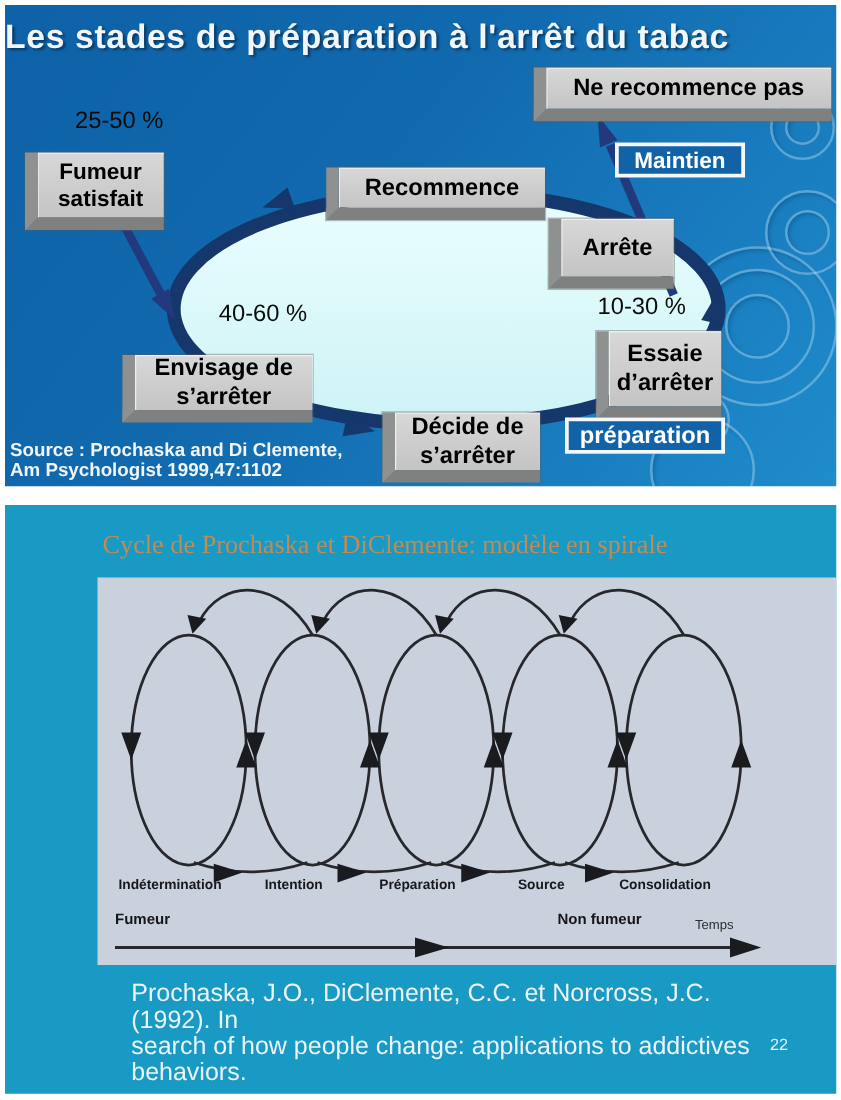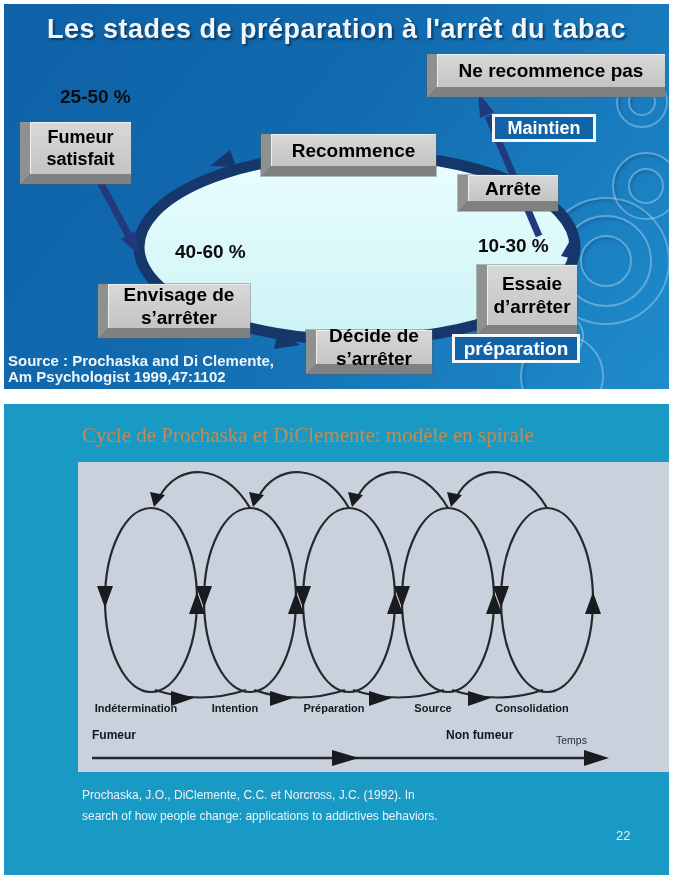--- a/index.html
+++ b/index.html
@@ -1,59 +1,59 @@
 <!DOCTYPE html>
 <html><head>
 <meta charset="utf-8">
 <style>
   html,body{margin:0;padding:0;background:#ffffff;font-family:"Liberation Sans",sans-serif;}
   .page{position:relative;width:673px;height:880px;background:#ffffff;overflow:hidden;}
 
   
   .slide1{position:absolute;left:4px;top:4px;width:665px;height:385px;
           background:linear-gradient(128deg,#0e62a7 0%,#1169ae 42%,#1f8ccb 100%);overflow:hidden;}
-  .s1-title{position:absolute;left:0;top:10px;width:100%;text-align:center;
+  .s1-title{position:absolute;left:0;top:10px;width:100%;
             font-size:27px;font-weight:bold;color:#f2f6f8;letter-spacing:.5px;
             text-shadow:2px 2px 2px rgba(0,25,50,.55);}
-  .pct{position:absolute;font-weight:bold;color:#0b0b0b;font-size:19px;}
+  .pct{position:absolute;font-weight:normal;color:#0b0b0b;font-size:19px;}
   .pct-left{left:56px;top:82px;}
   .pct-mid{left:171px;top:237px;}
   .pct-right{left:474px;top:231px;}
   .svg-abs{position:absolute;left:0;top:0;}
   .box3d{position:absolute;box-sizing:border-box;
          background:linear-gradient(180deg,#d8d8d8 0%,#c3c4c3 100%);
          border-left:10px solid #8f9190;border-bottom:10px solid #7f8180;
          box-shadow:inset 1px 1px 0 #efefef,0 0 0 1px rgba(90,90,90,.4);
          color:#000;font-weight:bold;text-align:center;white-space:pre-line;
          display:flex;align-items:center;justify-content:center;line-height:23px;font-size:19px;}
   .b-fumeur{left:16px;top:118px;width:111px;height:62px;font-size:18px;line-height:22px;}
   .b-recommence{left:257px;top:130px;width:175px;height:42px;}
   .b-nerecommence{left:423px;top:50px;width:238px;height:43px;}
-  .b-arrete{left:454px;top:171px;width:100px;height:36px;}
+  .b-arrete{left:435px;top:171px;width:100px;height:56px;}
   .b-essaie{left:473px;top:261px;width:100px;height:70px;}
-  .b-decide{left:302px;top:326px;width:126px;height:44px;}
+  .b-decide{left:302px;top:326px;width:126px;height:56px;}
   .b-envisage{left:94px;top:280px;width:152px;height:54px;}
   .boxblue{position:absolute;box-sizing:border-box;background:#1262a8;border:3px solid #f5f8fa;
            color:#ffffff;font-weight:bold;display:flex;align-items:center;justify-content:center;}
   .b-maintien{left:488px;top:110px;width:104px;height:28px;font-size:18px;}
   .b-preparation{left:448px;top:330px;width:128px;height:29px;font-size:19px;}
   .src{position:absolute;left:4px;color:#f0f5f8;font-weight:bold;font-size:15px;}
   .src1{top:348px;} .src2{top:364px;}
   .ripple{position:absolute;border-radius:50%;border:2px solid rgba(200,230,250,.38);
           box-shadow:inset 2px 2px 3px rgba(8,60,110,.28);}
 
   
   .slide2{position:absolute;left:4px;top:404px;width:665px;height:471px;background:#189ac5;overflow:hidden;}
   .s2-title{position:absolute;left:78px;top:19px;font-family:"Liberation Serif",serif;
             font-size:21px;color:#c38b52;}
   .panel{position:absolute;left:74px;top:58px;width:596px;height:310px;background:#c9d1dd;}
   .stage{position:absolute;top:240px;width:110px;text-align:center;font-size:11px;font-weight:bold;color:#16181b;}
   .tl-label{position:absolute;font-size:12px;font-weight:bold;color:#14161a;}
   .tl-temps{position:absolute;left:478px;top:272px;font-size:10.5px;color:#2a2d33;}
-  .cite{position:absolute;left:78px;top:381px;width:510px;font-size:12px;line-height:21px;color:#ecf4f8;}
+  .cite{position:absolute;left:101px;top:381px;width:510px;font-size:20px;line-height:21px;color:#ecf4f8;}
   .pageno{position:absolute;left:612px;top:424px;font-size:13px;color:#e8f0f5;}
 </style>
 </head>
 <body>
 
 <div class="page">
 
   <div class="slide1">
 
     <div class="ripple" style="left:576px;top:231px;width:48px;height:48px;"></div>

